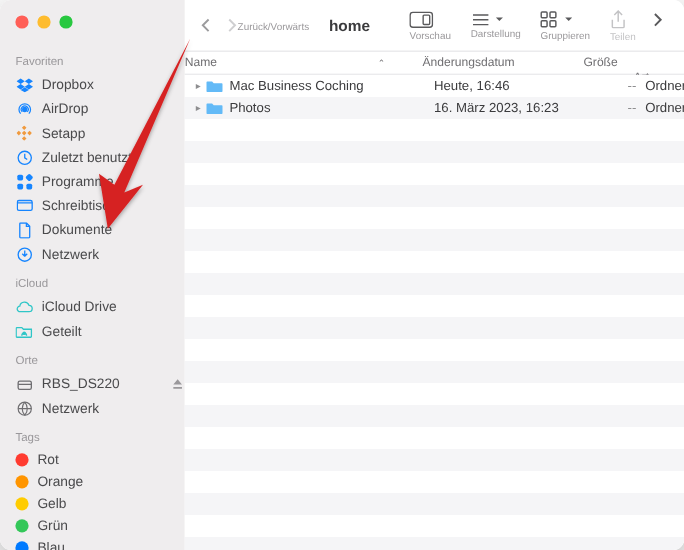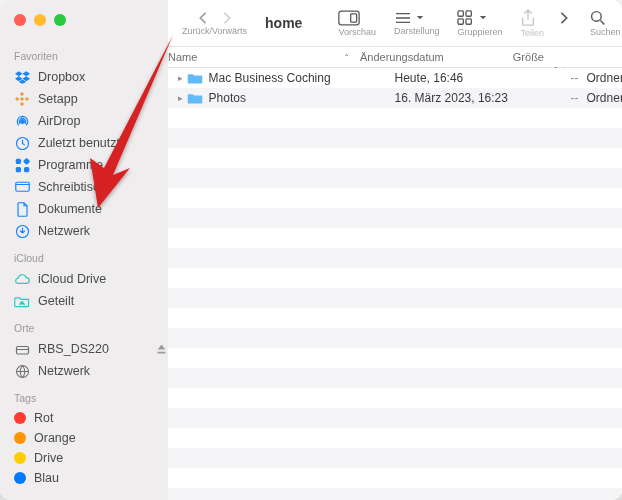--- a/index.html
+++ b/index.html
@@ -23,26 +23,26 @@
   .toolbar { height:46px; display:flex; align-items:center; padding:0 14px; gap:18px; }
   .tb-nav { display:flex; align-items:center; gap:14px; color:#9b9b9d;}
   .tb-title { font-size:14px; font-weight:600; color:#3b3b3d; }
   .tb-spacer{flex:1;}
   .tb-group{display:flex;flex-direction:column;gap:0;color:#5a5a5c;}
   .tb-group.disabled{color:#c3c3c5;}
   .tb-group .lbl{font-size:9px;color:#9a989b;margin-top:1px;}
   .tb-group.disabled .lbl{color:#c3c3c5;}
   .tb-icons{display:flex;gap:4px;align-items:center;}
   .tb-nav-lbl{font-size:9px;color:#9a989b;margin-top:1px;}
-  .nav-wrap{display:flex;flex-direction:column;align-items:center;}
+  .nav-wrap{display:flex;flex-direction:row;align-items:center;}
 
   .headerrow { height:22px; border-top:1px solid #e3e3e6; border-bottom:1px solid #e3e3e6; display:flex; align-items:center; font-size:11px; color:#6f6e71; }
   .col-name{flex:0 0 192px;display:flex;align-items:center;gap:6px;}
-  .col-mod{flex:0 0 140px;}
-  .col-size{flex:0 0 52px;text-align:right;padding-right:8px;}
+  .col-mod{flex:0 0 140px;margin-left:24px;}
+  .col-size{flex:0 0 52px;text-align:center;padding-right:8px;}
   .col-kind{flex:1;margin-top:28px;}
   .sort-caret{font-size:8px;}
 
   .listarea{flex:1; overflow:hidden; background:repeating-linear-gradient(#ffffff 0 20px,#f5f5f7 20px 40px);}
   .row{height:20px;display:flex;align-items:center;font-size:12px;color:#3b3b3d;padding-left:10px;}
   .row .disc{width:10px;text-align:center;color:#8e8e90;font-size:9px;}
   .row .fico{width:16px;height:14px;margin:0 6px 0 4px;display:flex;align-items:center;}
   .row .name{flex:0 0 186px;white-space:nowrap;overflow:hidden;text-overflow:ellipsis;}
   .row .mod{flex:0 0 140px;color:#3b3b3d;}
   .row .size{flex:0 0 52px;text-align:right;color:#8e8e90;padding-right:8px;}
@@ -69,34 +69,34 @@
     <div class="sb-item">
         <span class="ico">
           <svg width="15" height="13" viewBox="0 0 24 20">
             <path fill="currentColor" d="M6 0l6 4-6 4-6-4zM18 0l6 4-6 4-6-4zM0 12l6-4 6 4-6 4zM12 12l6-4 6 4-6 4zM6 17l6-4 6 4-6 3z"></path>
           </svg>
         </span>
         <span>Dropbox</span>
       </div>
     <div class="sb-item">
         <span class="ico">
-          <svg width="14" height="14" viewBox="0 0 20 20">
-            <path fill="#f09a3e" d="M10 0l3 3-3 3-3-3zM3 7l3 3-3 3-3-3zM17 7l3 3-3 3-3-3zM10 14l3 3-3 3-3-3zM10 7l3 3-3 3-3-3z"></path>
-          </svg>
-        </span>
-        <span>Setapp</span>
-      </div>
-    <div class="sb-item">
-        <span class="ico">
           <svg width="15" height="15" viewBox="0 0 20 20" fill="none" stroke="currentColor" stroke-width="1.5">
             <circle cx="10" cy="10" r="2.5" fill="currentColor"></circle>
             <path d="M5 15a7 7 0 1 1 10 0M7 13a4.2 4.2 0 1 1 6 0"></path>
           </svg>
         </span>
         <span>AirDrop</span>
+      </div>
+    <div class="sb-item">
+        <span class="ico">
+          <svg width="14" height="14" viewBox="0 0 20 20">
+            <path fill="#f09a3e" d="M10 0l3 3-3 3-3-3zM3 7l3 3-3 3-3-3zM17 7l3 3-3 3-3-3zM10 14l3 3-3 3-3-3zM10 7l3 3-3 3-3-3z"></path>
+          </svg>
+        </span>
+        <span>Setapp</span>
       </div>
     <div class="sb-item">
         <span class="ico">
           <svg width="15" height="15" viewBox="0 0 20 20" fill="none" stroke="currentColor" stroke-width="1.6">
             <circle cx="10" cy="10" r="8"></circle>
             <path d="M10 5v5l3 2"></path>
           </svg>
         </span>
         <span>Zuletzt benutzt</span>
       </div>
@@ -188,21 +188,25 @@
     <div class="sb-item">
         <span class="tagdot" style="background:#ff3b30"></span>
         <span>Rot</span>
       </div>
     <div class="sb-item">
         <span class="tagdot" style="background:#ff9500"></span>
         <span>Orange</span>
       </div>
     <div class="sb-item">
         <span class="tagdot" style="background:#ffcc00"></span>
-        <span>Drive</span>
+        <span>Gelb</span>
+      </div>
+    <div class="sb-item">
+        <span class="tagdot" style="background:#34c759"></span>
+        <span>Grün</span>
       </div>
     <div class="sb-item">
         <span class="tagdot" style="background:#007aff"></span>
         <span>Blau</span>
       </div>
 
   </div>
 
   <div class="main">
     <div class="toolbar">

